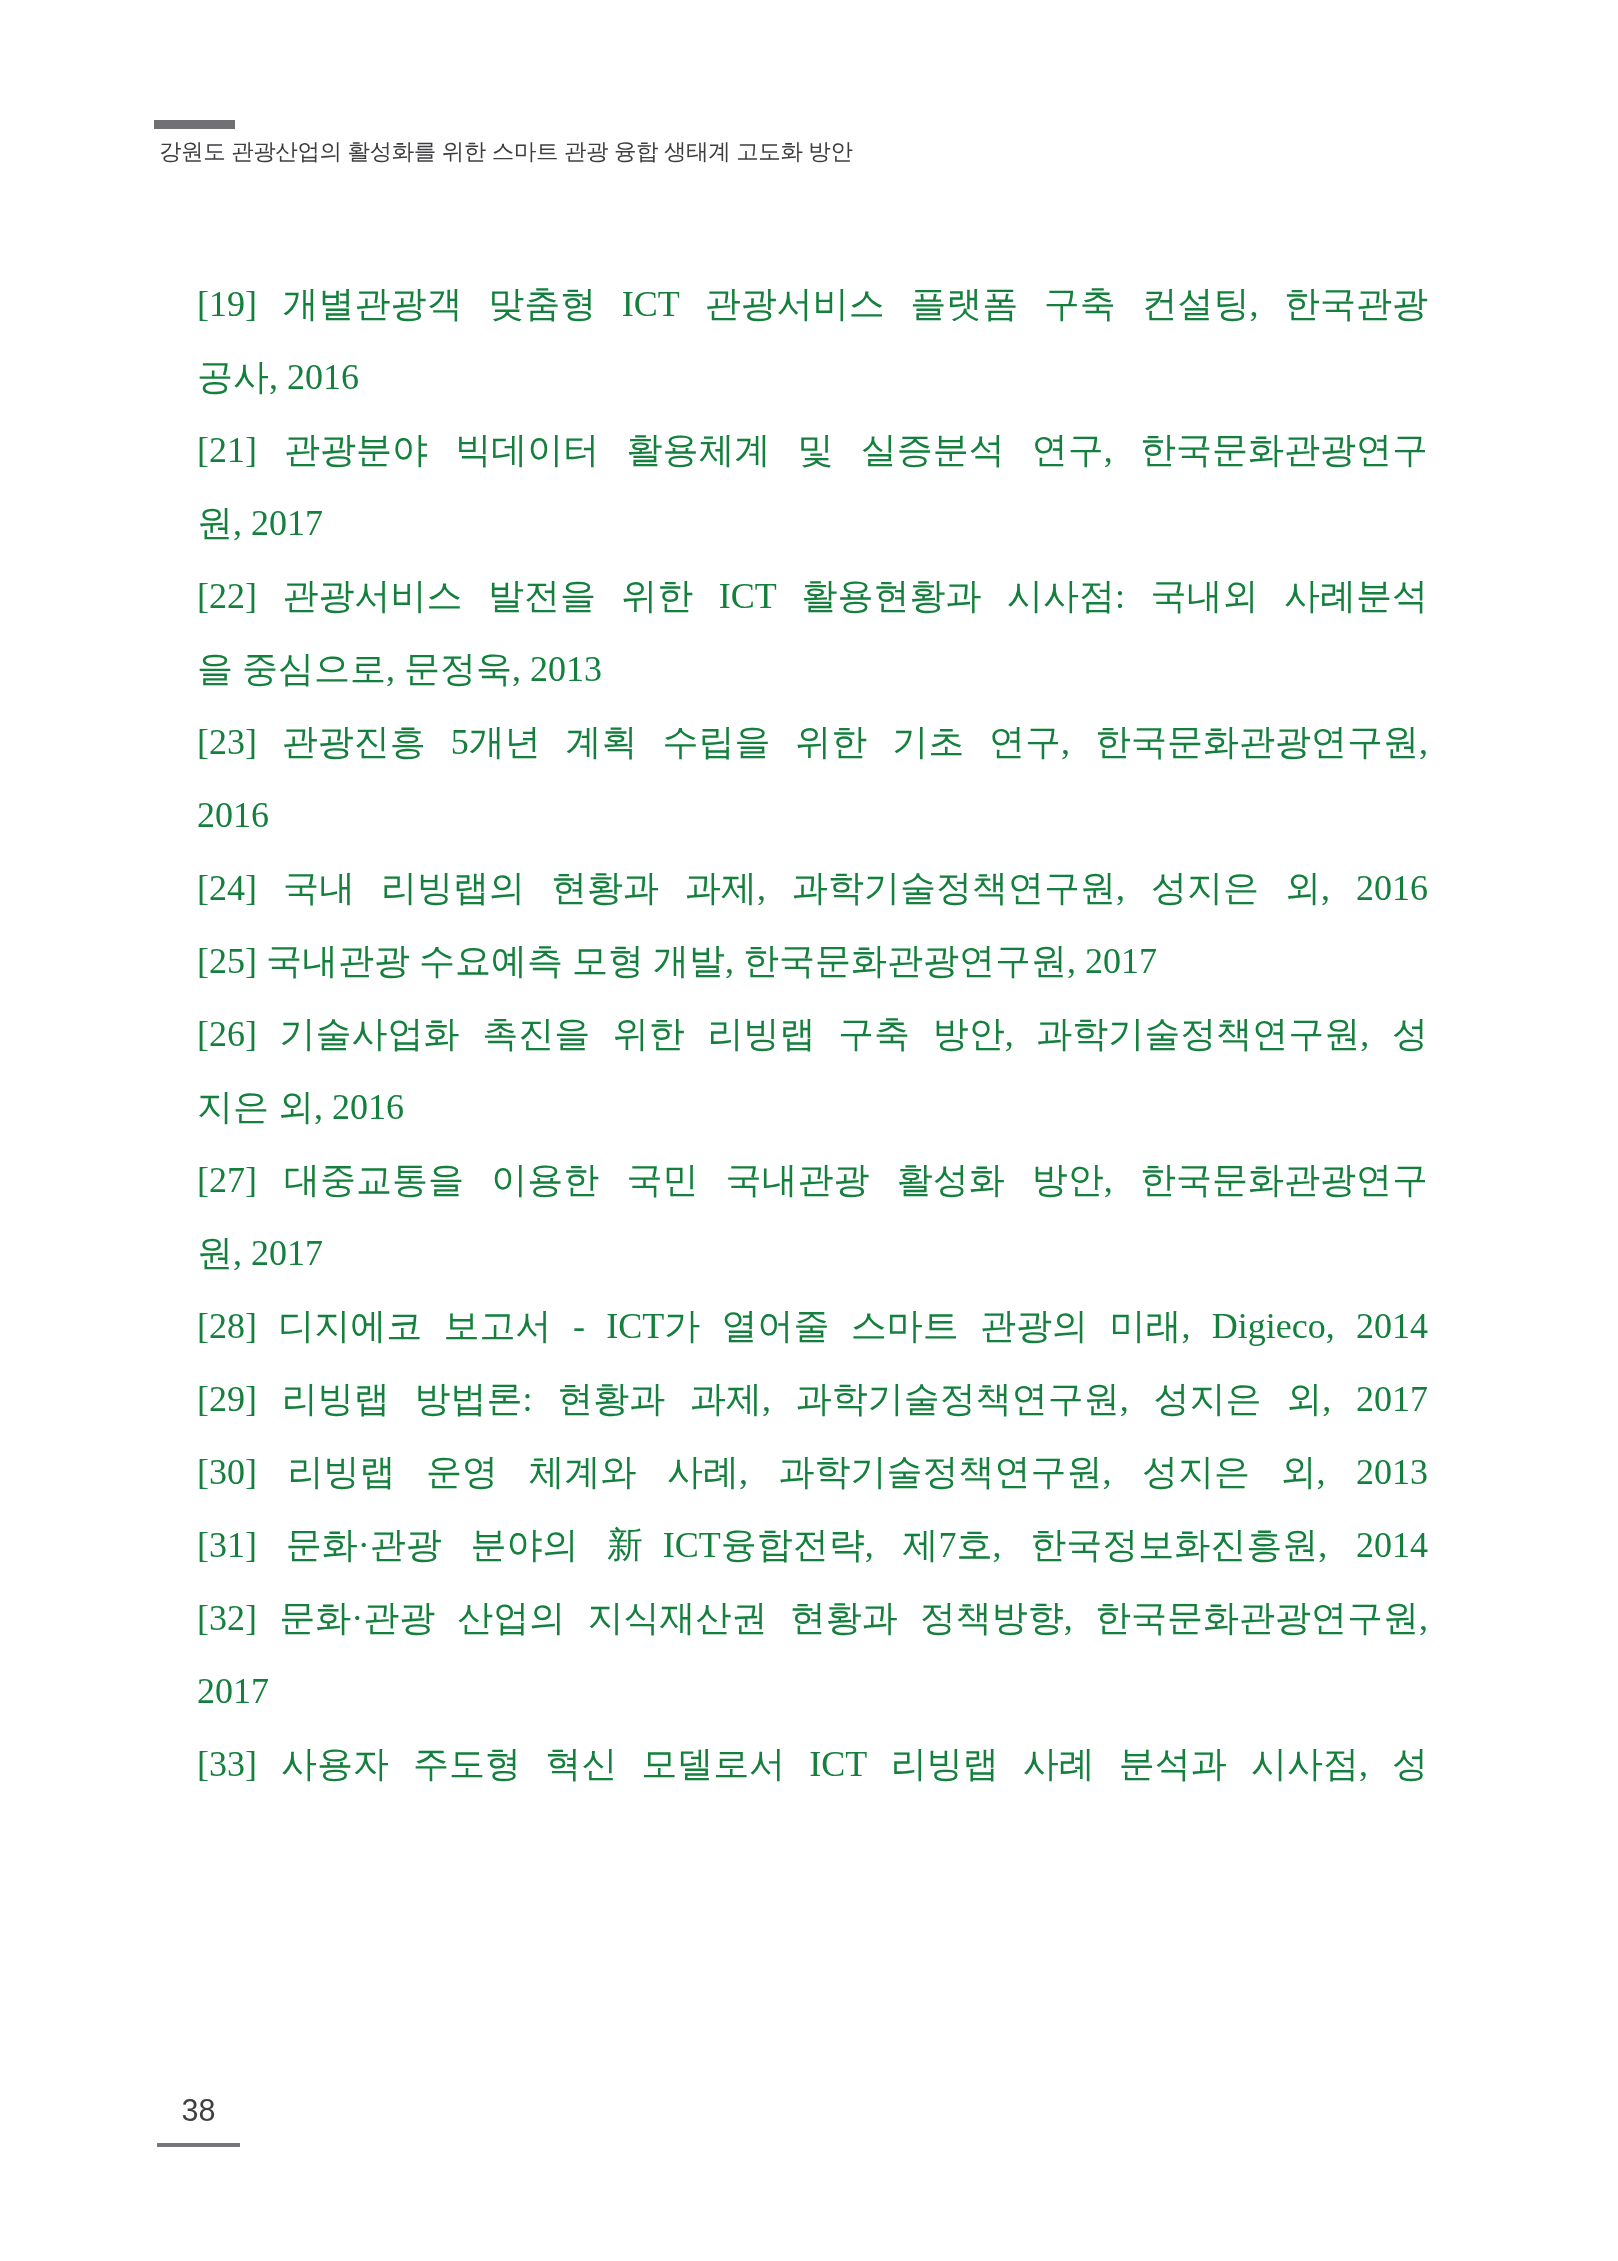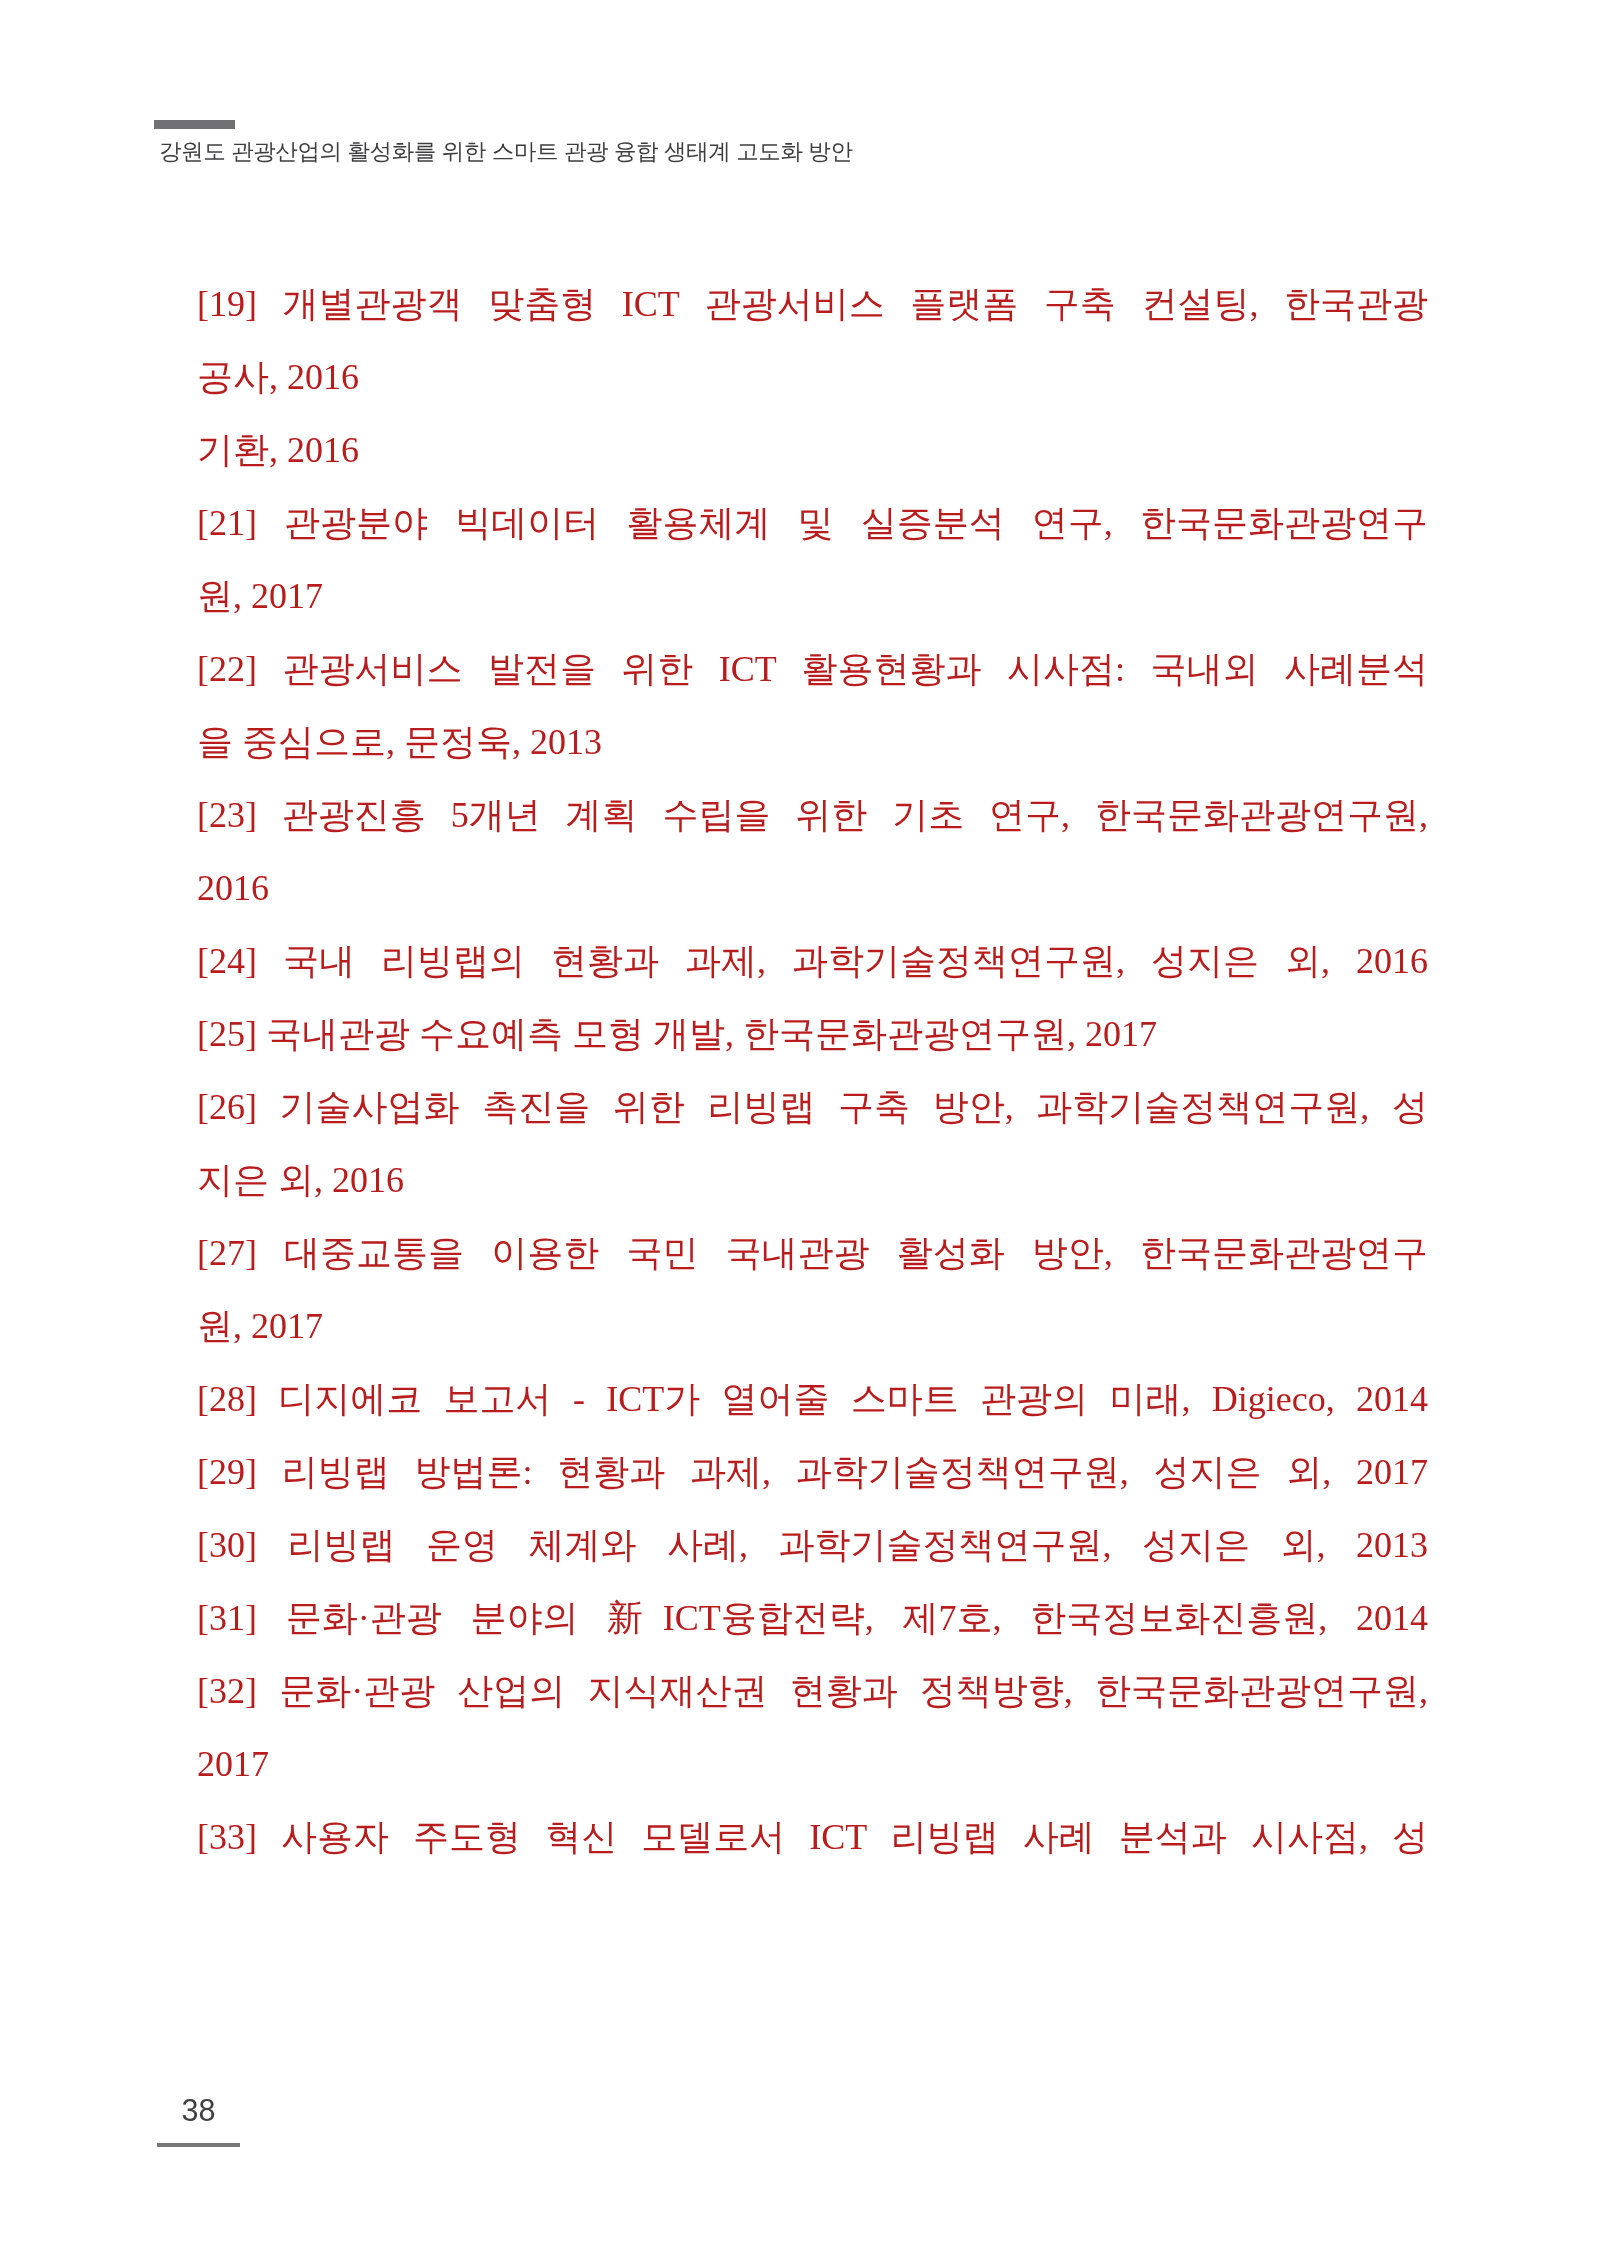--- a/index.html
+++ b/index.html
@@ -32,21 +32,21 @@
     letter-spacing: -0.4px;
     color: #3d3d3f;
     white-space: nowrap;
   }
   .refs {
     position: absolute;
     left: 197px;
     top: 268px;
     width: 1231px;
     font-size: 36px;
-    color: #b91c1c;
+    color: #15803d;
   }
   .reference-item {
     margin: 0;
     padding: 0;
   }
   .ref-line {
     height: 73px;
     line-height: 73px;
     white-space: nowrap;
     text-align: left;
@@ -84,21 +84,20 @@
   <div class="header-bar"></div>
 
   <div class="header-title">강원도 관광산업의 활성화를 위한 스마트 관광 융합 생태계 고도화 방안</div>
 
   <div class="refs" id="refs-container">
       <div class="reference-item">
         <div class="ref-line justify">[19] 개별관광객 맞춤형 ICT 관광서비스 플랫폼 구축 컨설팅, 한국관광</div>
         <div class="ref-line">공사, 2016</div>
       </div>
       <div class="reference-item">
-        <div class="ref-line">기환, 2016</div>
       </div>
       <div class="reference-item">
         <div class="ref-line justify">[21] 관광분야 빅데이터 활용체계 및 실증분석 연구, 한국문화관광연구</div>
         <div class="ref-line">원, 2017</div>
       </div>
       <div class="reference-item">
         <div class="ref-line justify">[22] 관광서비스 발전을 위한 ICT 활용현황과 시사점: 국내외 사례분석</div>
         <div class="ref-line">을 중심으로, 문정욱, 2013</div>
       </div>
       <div class="reference-item">

